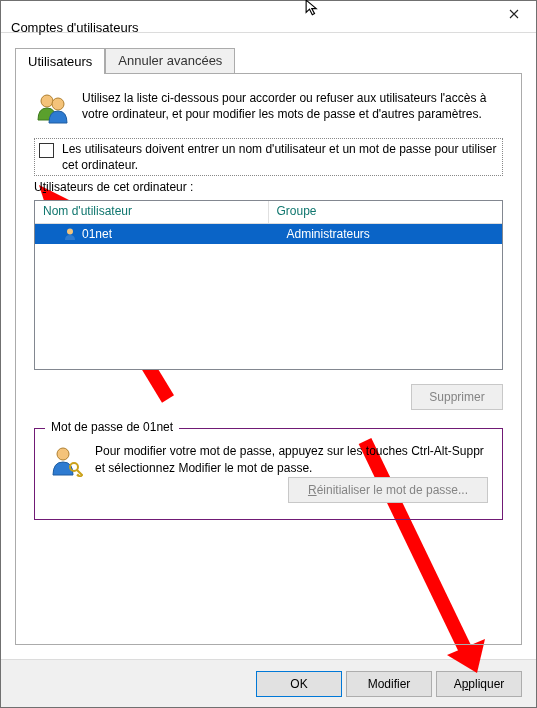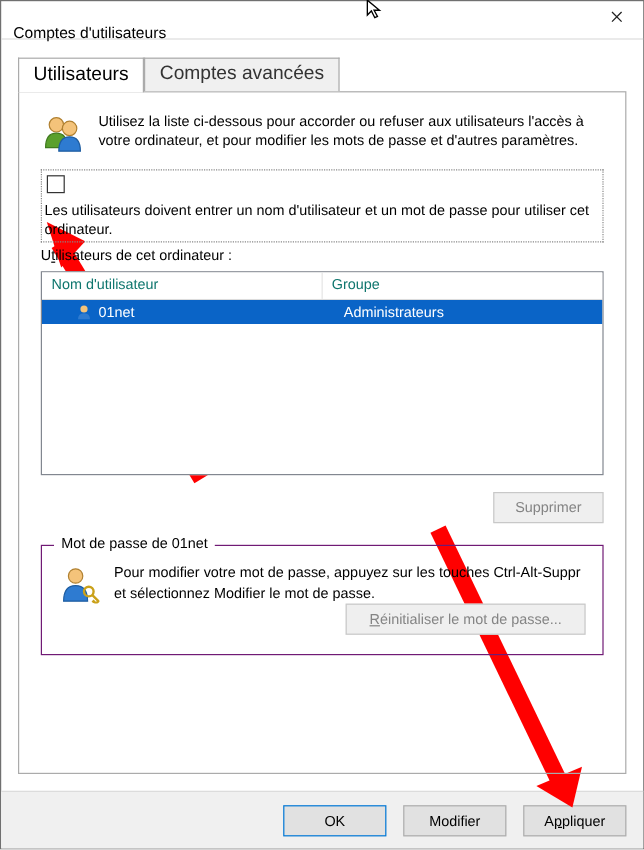--- a/index.html
+++ b/index.html
@@ -49,21 +49,21 @@
     align-items: flex-end;
     position: relative;
     z-index: 2;
   }
   .tab {
     padding: 4px 12px 5px 12px;
     border: 1px solid #ababab;
     border-bottom: none;
     background: #fff;
     margin-right: 0px;
-    font-size: 16px;
+    font-size: 13px;
     cursor: default;
   }
   .tab.active {
     position: relative;
     top: 1px;
     padding-top: 5px;
     background: #fff;
   }
   .tab.inactive {
     background: #f0f0f0;
@@ -89,21 +89,20 @@
   }
   .intro-text {
     font-size: 12px;
     line-height: 1.35;
   }
 
   .chk-row {
     display: flex; align-items: flex-start; gap: 6px;
     border: 1px dotted #888;
     padding: 2px;
-    flex-direction: column;
   }
   .chk-box {
     width: 15px; height: 15px;
     border: 1px solid #333;
     background: #fff;
     margin: 2px 2px 0 2px;
     flex-shrink: 0;
   }
   .chk-label {
     font-size: 12px; line-height: 1.35;
@@ -190,21 +189,21 @@
   .pwd-text { font-size: 12px; line-height: 1.4; }
   .pwd-btn-wrap { display: flex; justify-content: flex-end; }
   .pwd-btn {
     min-width: 200px;
   }
 
   .dlg-buttons {
     height: 48px;
     border-top: 1px solid #dcdcdc;
     display: flex; align-items: center; justify-content: flex-end;
-    gap: 14px;
+    gap: 4px;
     padding: 0 14px;
     background: #f0f0f0;
   }
   .dlg-btn {
     min-width: 86px; height: 26px;
     border: 1px solid #adadad;
     background: #e1e1e1;
     font-family: inherit; font-size: 12px;
   }
   .dlg-btn.default {
@@ -234,21 +233,21 @@
     <div class="close-btn">
       <svg width="10" height="10" viewBox="0 0 10 10">
           <path d="M1 1 L9 9 M9 1 L1 9" stroke="currentColor" stroke-width="1.1"></path>
         </svg>
     </div>
   </div>
 
   <div class="content">
     <div class="tabs">
       <div class="tab active">Utilisateurs</div>
-      <div class="tab inactive">Comptes avancées</div>
+      <div class="tab inactive">Annuler avancées</div>
     </div>
 
     <div class="panel">
 
       <div class="intro-row">
         <span class="intro-icon">
           <svg viewBox="0 0 36 36" width="36" height="36">
             <circle cx="13" cy="11" r="6" fill="#f4c37a" stroke="#b08030"></circle>
             <path d="M4 30 Q4 18 13 18 Q22 18 22 30 Z" fill="#5aa02c" stroke="#3f7a1e"></path>
             <circle cx="24" cy="14" r="6" fill="#f4c37a" stroke="#b08030"></circle>

